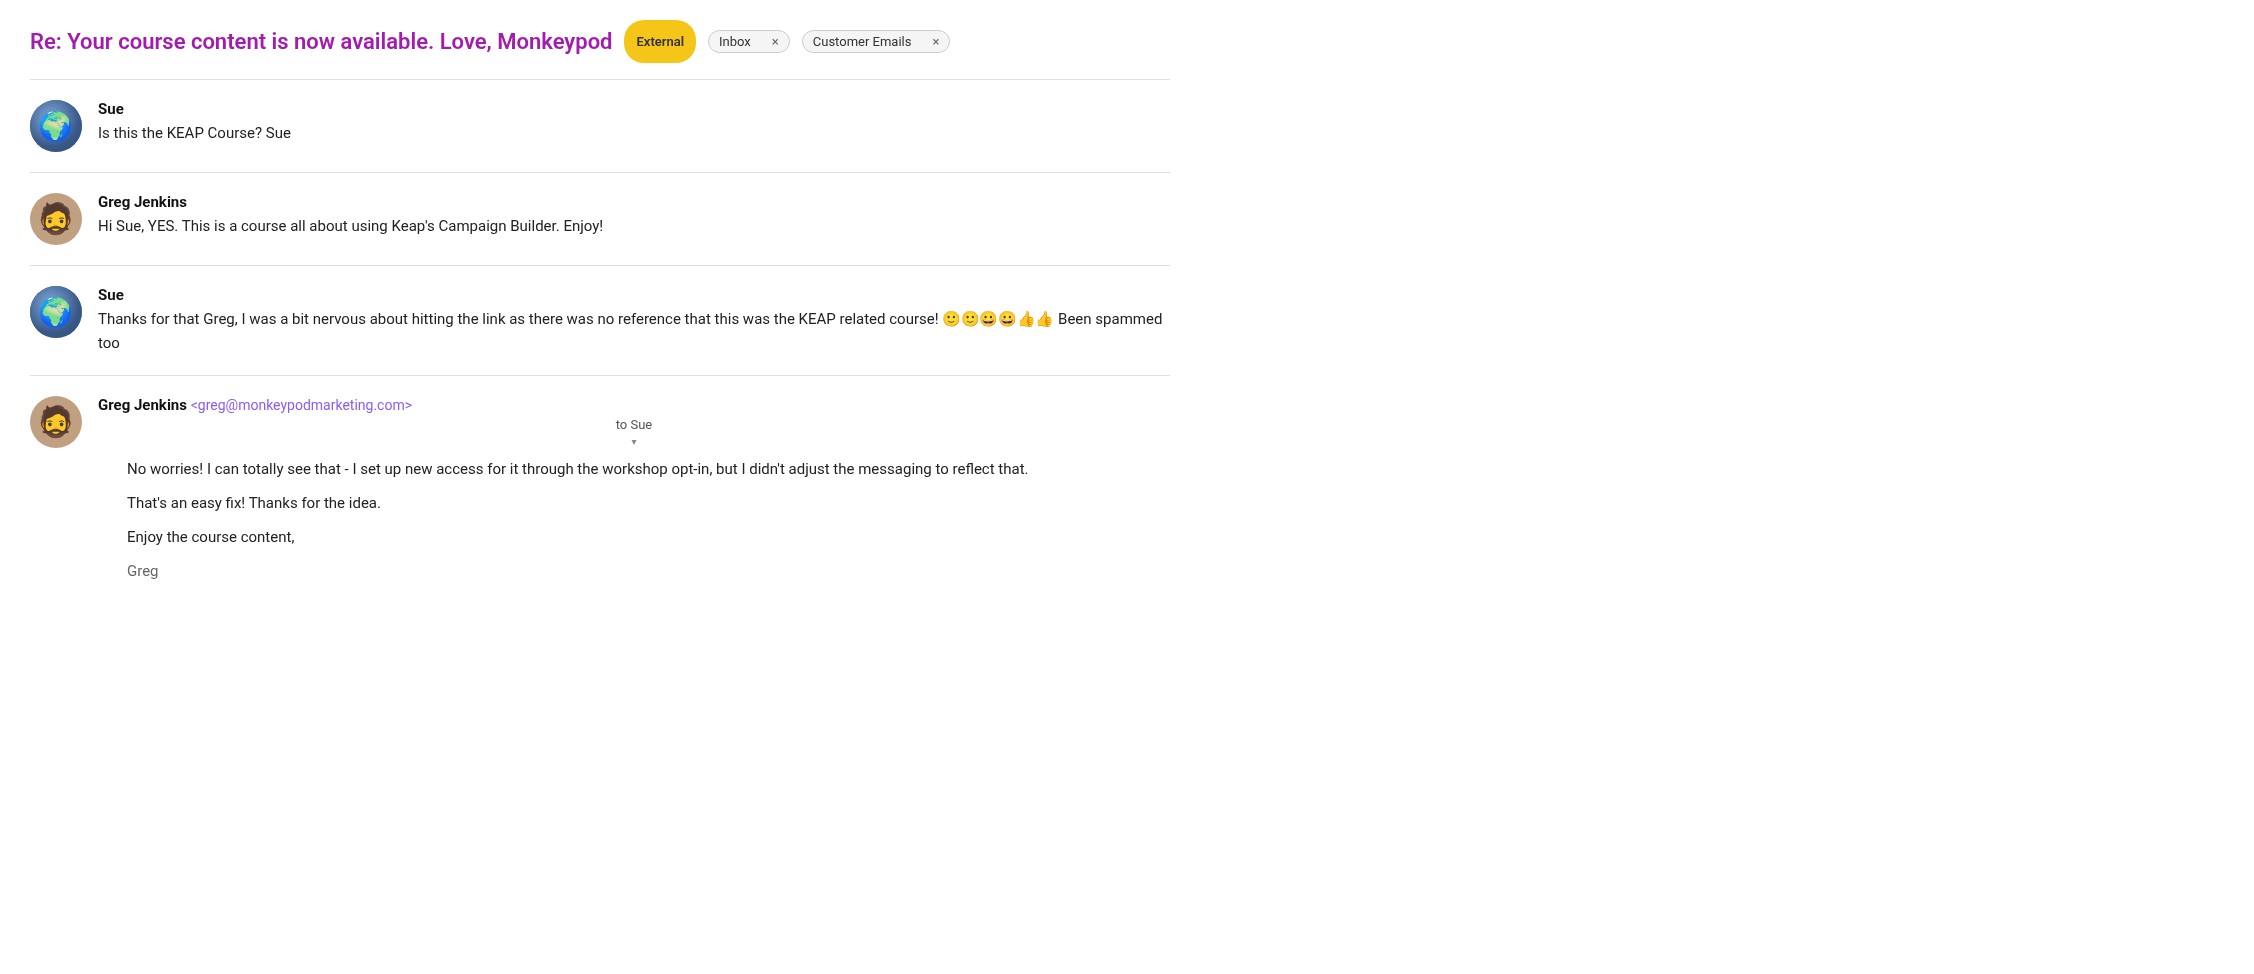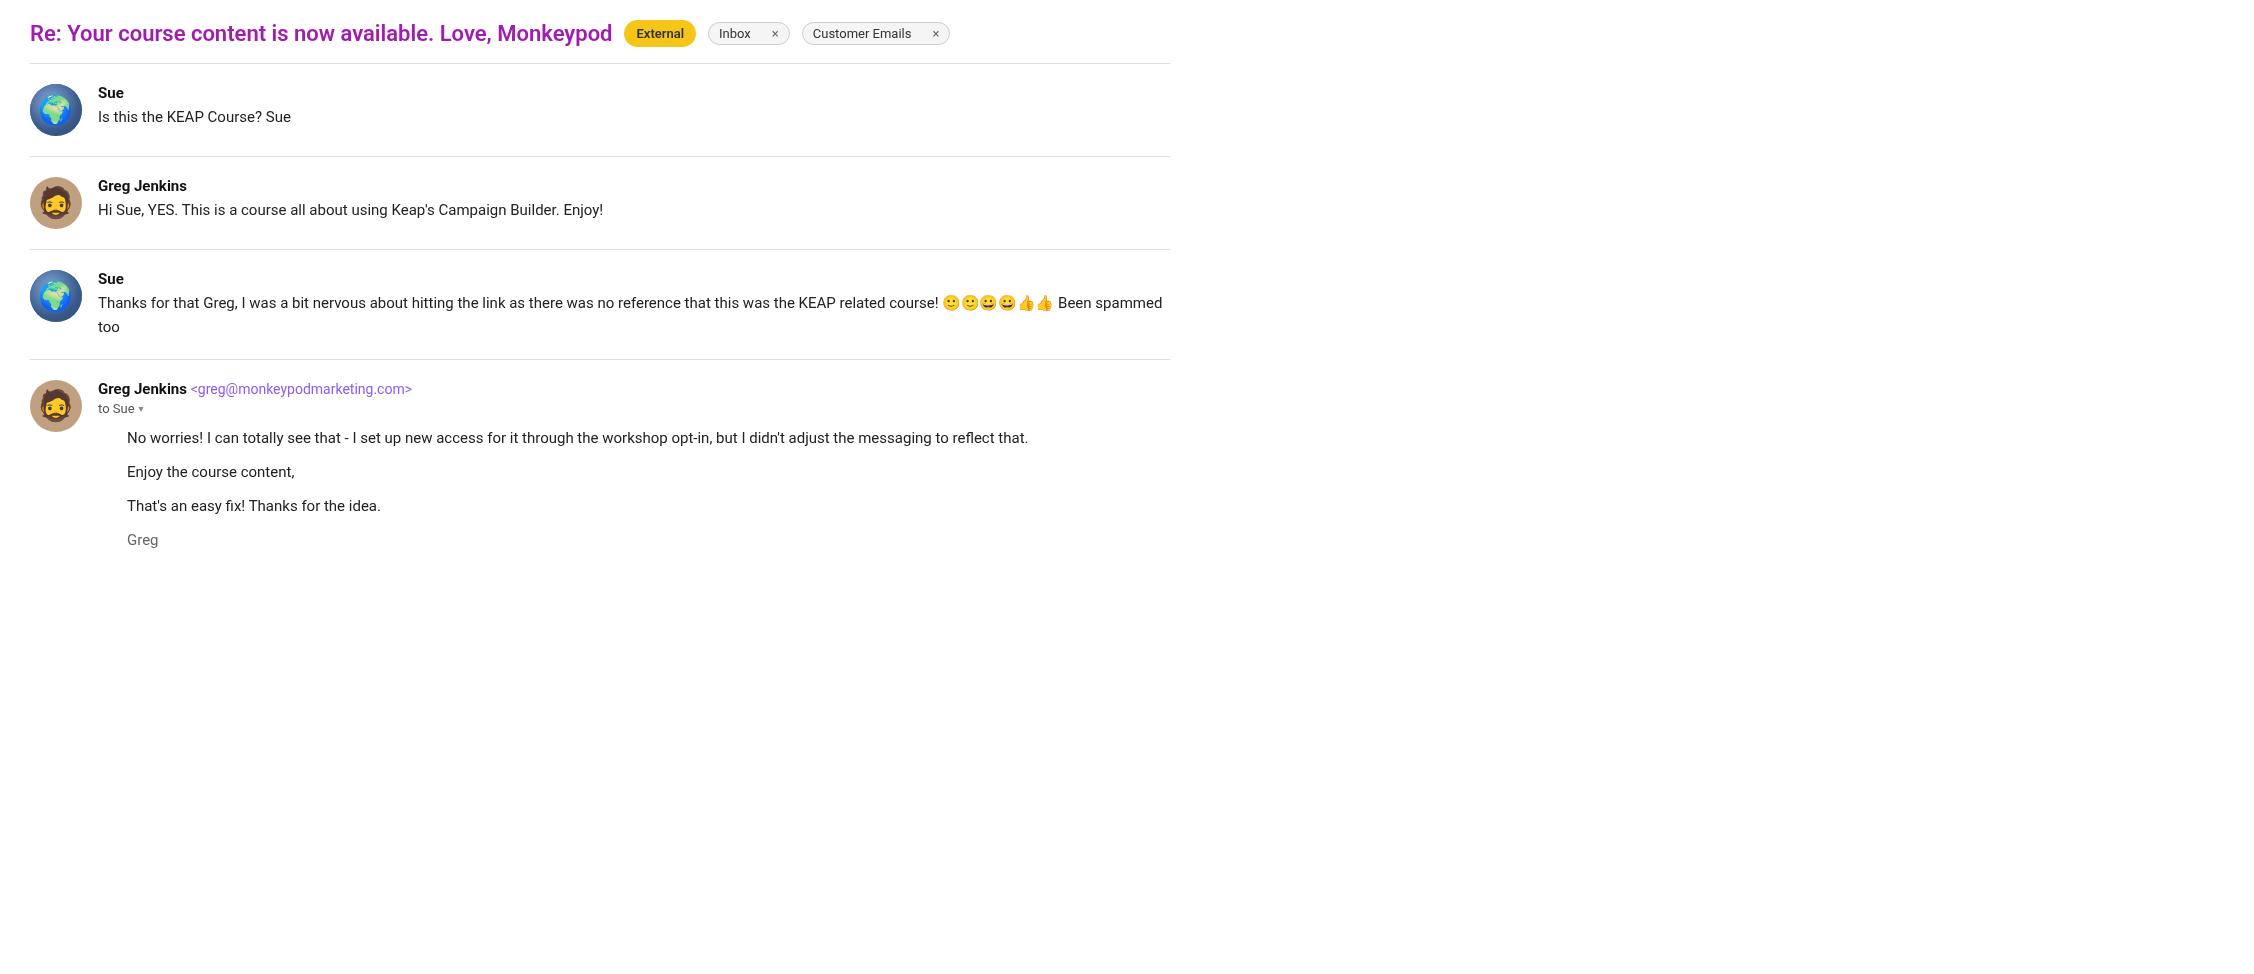--- a/index.html
+++ b/index.html
@@ -22,21 +22,21 @@
     }
     .email-subject {
       font-size: 22px;
       font-weight: 600;
       color: #a21caf;
     }
     .badge-external {
       background: #f5c518;
       color: #333;
       border-radius: 20px;
-      padding: 6px 12px;
+      padding: 14px 12px;
       font-size: 13px;
       font-weight: 600;
       white-space: nowrap;
     }
     .tag-pill {
       display: inline-flex;
       align-items: center;
       gap: 21px;
       border: 1px solid #ccc;
       border-radius: 20px;
@@ -120,20 +120,21 @@
       color: #8b5cf6;
       font-size: 14px;
     }
     .to-line {
       font-size: 13px;
       color: #555;
       margin-bottom: 10px;
       display: flex;
       align-items: center;
       gap: 4px;
+      flex-direction: column;
     }
     .to-line .chevron {
       font-size: 10px;
       color: #888;
     }
     .message-text {
       font-size: 15px;
       color: #222;
       line-height: 1.6;
     }
@@ -211,20 +212,20 @@
       <div class="sender-name">
         <span>Greg Jenkins</span>
         <span class="sender-email">&lt;greg@monkeypodmarketing.com&gt;</span>
       </div>
       <div class="to-line">
         <span>to Sue</span>
         <span class="chevron">▾</span>
       </div>
       <div class="message-text">
         <p>No worries! I can totally see that - I set up new access for it through the workshop opt-in, but I didn't adjust the messaging to reflect that.</p>
+        <p>That's an easy fix! Thanks for the idea.</p>
         <p>Enjoy the course content,</p>
-        <p>That's an easy fix! Thanks for the idea.</p>
         <p class="sign-off">Greg</p>
       </div>
     </div>
   </div>
 
 </div>
 
 </body></html>

